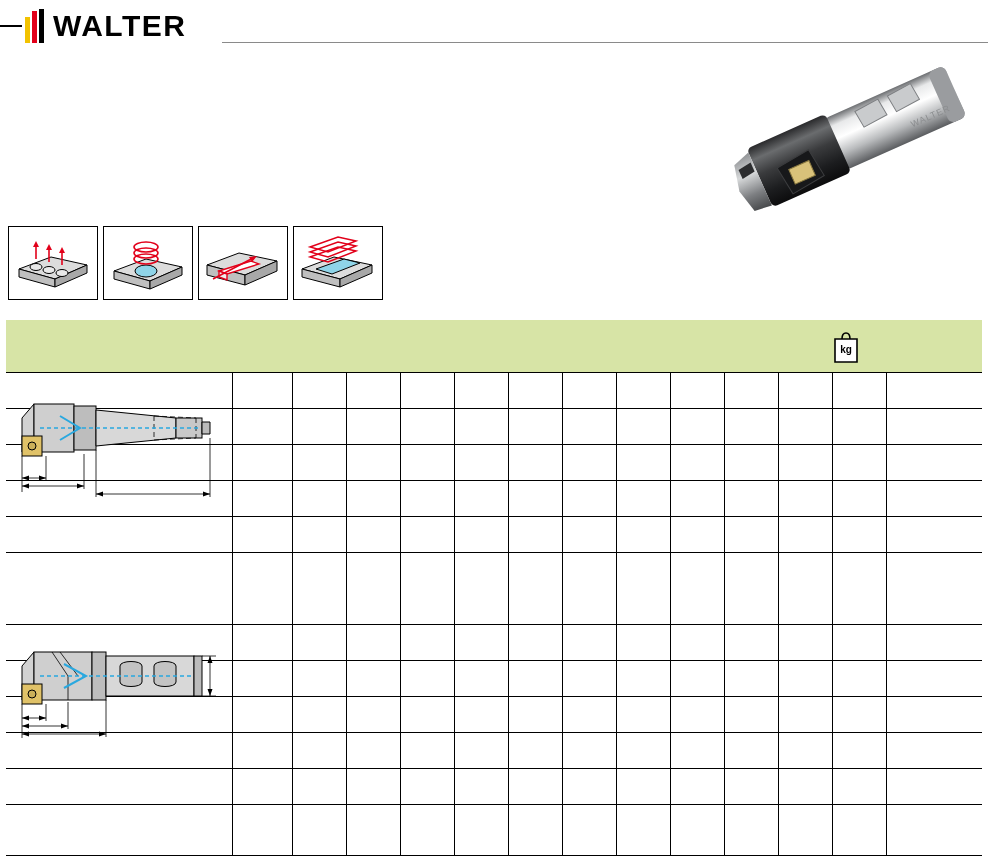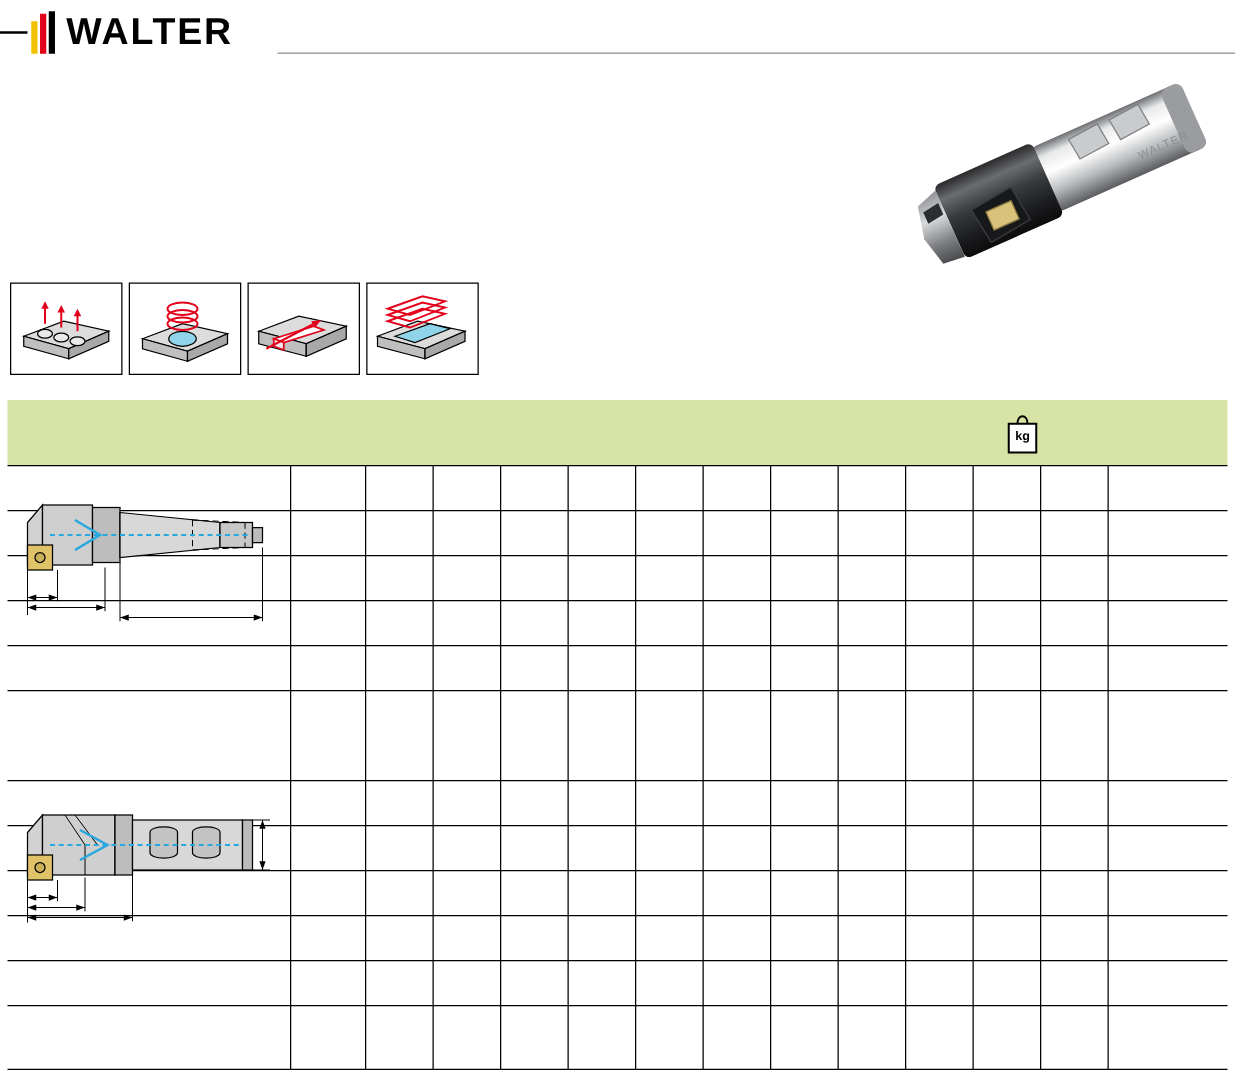--- a/index.html
+++ b/index.html
@@ -98,21 +98,21 @@
   .green-band {
     position: absolute;
     left: 6px;
     top: 320px;
     width: 976px;
     height: 52px;
     background: #d7e4a6;
   }
   .kg-icon {
     position: absolute;
-    left: 804px;
+    left: 832px;
     top: 328px;
     width: 28px;
     height: 36px;
   }
   .kg-text {
     position: absolute;
     left: 0;
     top: 16px;
     width: 28px;
     text-align: center;

